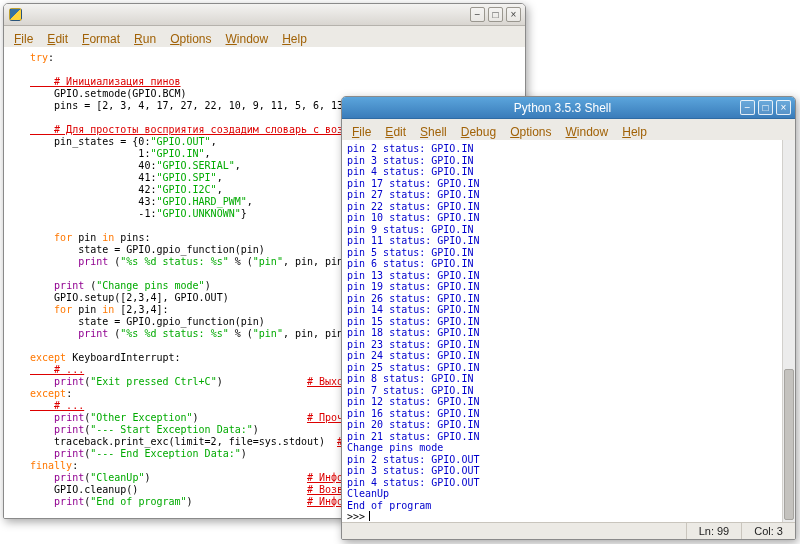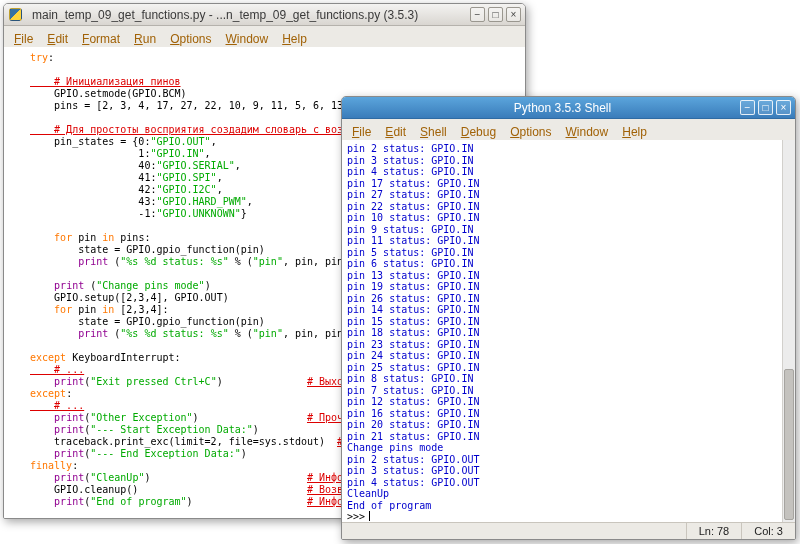--- a/index.html
+++ b/index.html
@@ -52,21 +52,20 @@
   .status-cell{padding:0 12px;border-left:1px solid #c9c5bd;height:100%;display:flex;align-items:center;}
 </style>
 </head>
 <body>
 
 <div class="desktop">
 
   <div class="window editor-window">
     <div class="titlebar inactive">
       <span class="app-icon"></span>
-      <span class="title-left">main_temp_09_get_functions.py - ...n_temp_09_get_functions.py (3.5.3)</span>
       <span class="win-btns">
         <span class="win-btn">−</span>
         <span class="win-btn">□</span>
         <span class="win-btn">×</span>
       </span>
     </div>
     <div class="menubar" id="editor-menu">
         <span class="menu-item"><u>F</u>ile</span>
         <span class="menu-item"><u>E</u>dit</span>
         <span class="menu-item"><u>F</u>ormat</span>
@@ -94,18 +93,18 @@
         <span class="menu-item"><u>D</u>ebug</span>
         <span class="menu-item"><u>O</u>ptions</span>
         <span class="menu-item"><u>W</u>indow</span>
         <span class="menu-item"><u>H</u>elp</span>
       </div>
     <div class="shell-area" id="shell-output"><div class="shell-line">pin 2 status: GPIO.IN</div><div class="shell-line">pin 3 status: GPIO.IN</div><div class="shell-line">pin 4 status: GPIO.IN</div><div class="shell-line">pin 17 status: GPIO.IN</div><div class="shell-line">pin 27 status: GPIO.IN</div><div class="shell-line">pin 22 status: GPIO.IN</div><div class="shell-line">pin 10 status: GPIO.IN</div><div class="shell-line">pin 9 status: GPIO.IN</div><div class="shell-line">pin 11 status: GPIO.IN</div><div class="shell-line">pin 5 status: GPIO.IN</div><div class="shell-line">pin 6 status: GPIO.IN</div><div class="shell-line">pin 13 status: GPIO.IN</div><div class="shell-line">pin 19 status: GPIO.IN</div><div class="shell-line">pin 26 status: GPIO.IN</div><div class="shell-line">pin 14 status: GPIO.IN</div><div class="shell-line">pin 15 status: GPIO.IN</div><div class="shell-line">pin 18 status: GPIO.IN</div><div class="shell-line">pin 23 status: GPIO.IN</div><div class="shell-line">pin 24 status: GPIO.IN</div><div class="shell-line">pin 25 status: GPIO.IN</div><div class="shell-line">pin 8 status: GPIO.IN</div><div class="shell-line">pin 7 status: GPIO.IN</div><div class="shell-line">pin 12 status: GPIO.IN</div><div class="shell-line">pin 16 status: GPIO.IN</div><div class="shell-line">pin 20 status: GPIO.IN</div><div class="shell-line">pin 21 status: GPIO.IN</div><div class="shell-line">Change pins mode</div><div class="shell-line">pin 2 status: GPIO.OUT</div><div class="shell-line">pin 3 status: GPIO.OUT</div><div class="shell-line">pin 4 status: GPIO.OUT</div><div class="shell-line">CleanUp</div><div class="shell-line">End of program</div><div class="prompt-line">&gt;&gt;&gt;<span class="cursor"></span></div></div>
     <div class="scrollbar">
       <div class="scroll-thumb"></div>
     </div>
     <div class="statusbar">
-      <span class="status-cell">Ln: 78</span>
+      <span class="status-cell">Ln: 99</span>
       <span class="status-cell">Col: 3</span>
     </div>
   </div>
 
 </div>
 
 </body></html>

